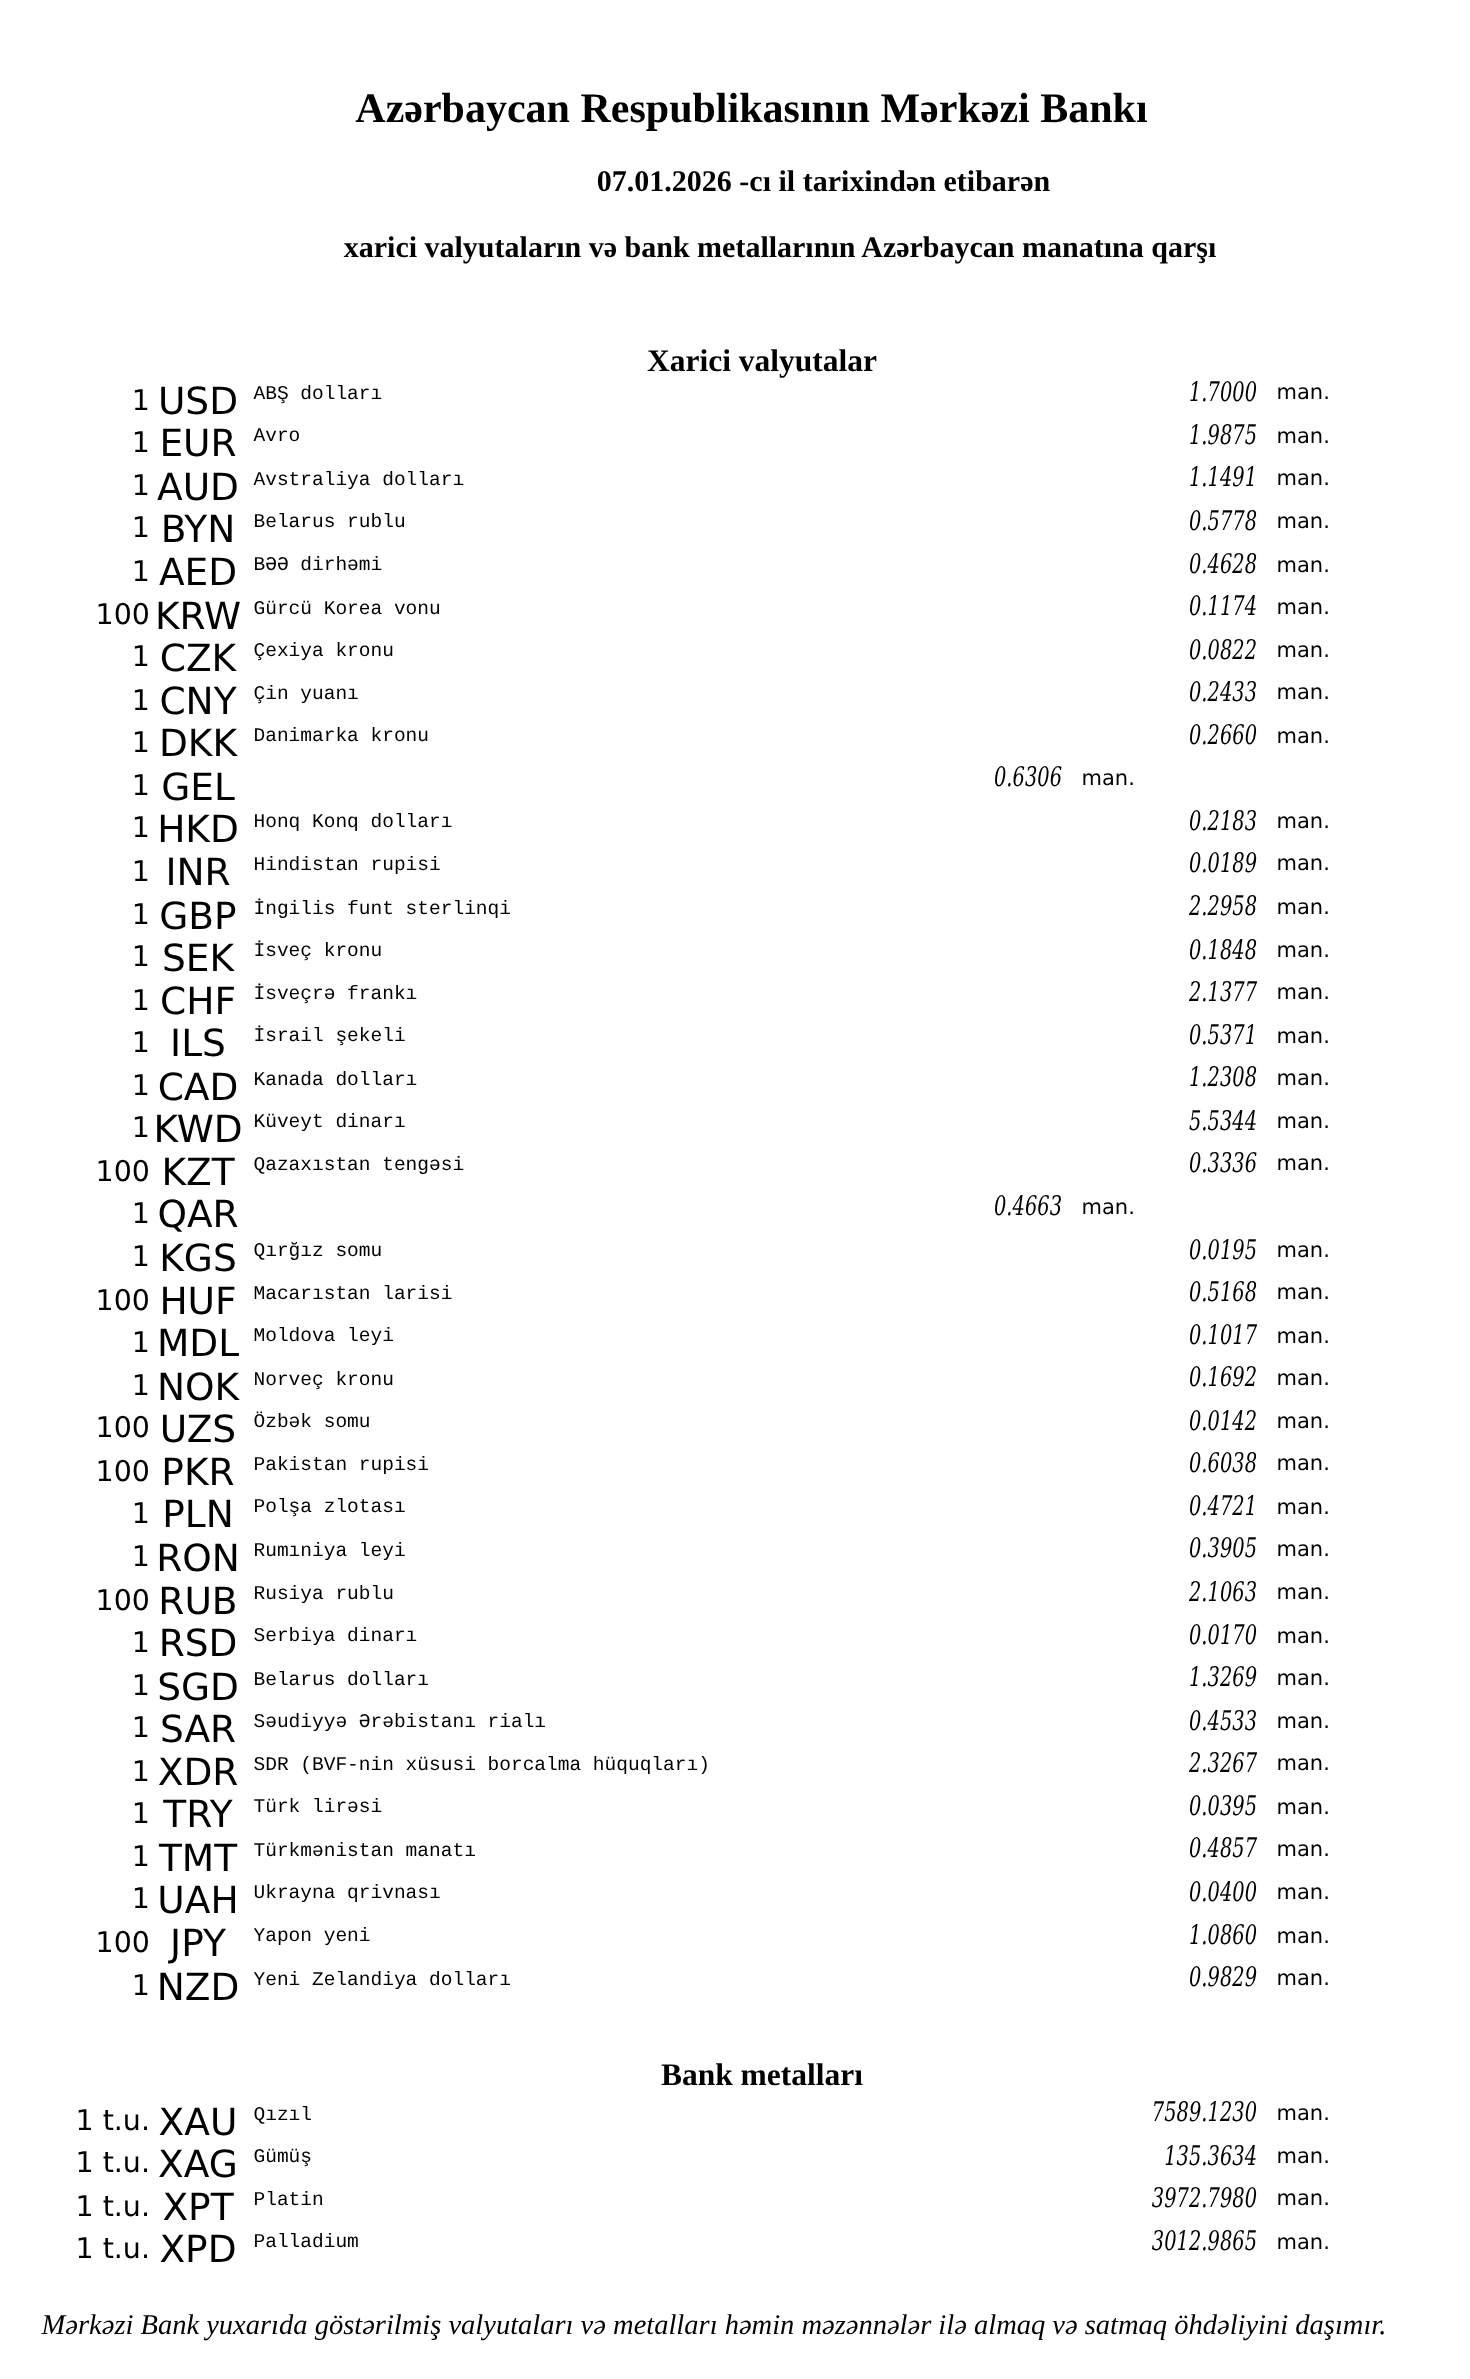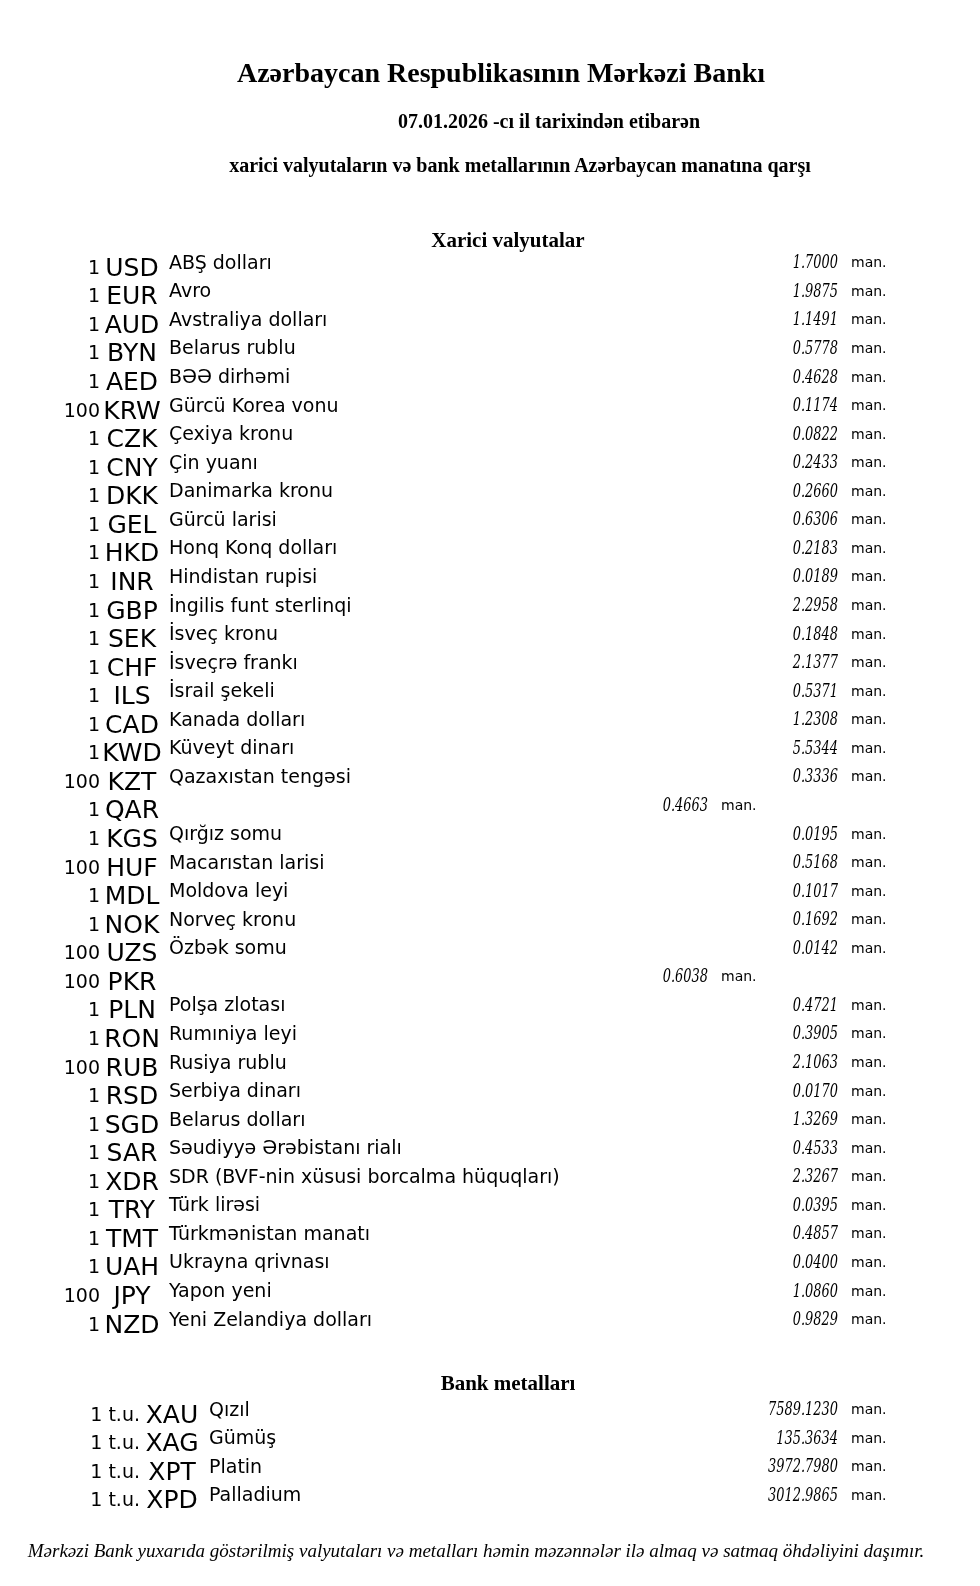--- a/index.html
+++ b/index.html
@@ -16,33 +16,33 @@
     white-space:nowrap;
   }
   #bank-title    { top:59px;  font-size:28px; transform:translateX(11px); }
   #date-line     { top:111px; font-size:20px; transform:translateX(59px); }
   #subtitle-line { top:155px; font-size:20px; transform:translateX(30px); }
   #currencies-title { top:230px;  font-size:21px; transform:translateX(18px); }
   #metals-title     { top:1373px; font-size:21px; transform:translateX(18px); }
 
   .rates { position:absolute; left:0; right:0; }
   #currency-rows { top:251px; }
-  #metal-rows    { top:1398px;padding-left:40px; }
+  #metal-rows    { top:1398px; }
 
   .row {
     display:grid;
     grid-template-columns:60px 64px 1fr 130px 65px;
     padding:0 77px 0 40px;
     height:28.57px;
     align-items:center;
   }
   .row span { display:block; line-height:1; white-space:nowrap; }
   .qty  { text-align:right;  font-size:19px; position:relative; top:2px; }
   .code { text-align:center; font-size:25px; position:relative; top:2px; }
-  .name { padding-left:5px;  font-size:19px; position:relative; top:-3px; }
+  .name { padding-left:5px;  font-size:13px; position:relative; top:-3px;font-family:Liberation Mono, monospace; }
   .rate {
     text-align:right; font-size:18px; position:relative; top:-3px;
     font-family:"DejaVu Serif", serif; font-style:italic;
     transform:scaleX(0.72); transform-origin:100% 50%;
   }
   .unit { padding-left:13px; font-size:14px; position:relative; top:-3px; }
 
   #footer-note {
     position:absolute; top:1540px; left:0; width:100%;
     text-align:center; transform:translateX(-14px);
@@ -121,21 +121,20 @@
     <div class="row">
       <span class="qty">1</span>
       <span class="code">DKK</span>
       <span class="name">Danimarka kronu</span>
       <span class="rate">0.2660</span>
       <span class="unit">man.</span>
     </div>
     <div class="row">
       <span class="qty">1</span>
       <span class="code">GEL</span>
-      <span class="name">Gürcü larisi</span>
       <span class="rate">0.6306</span>
       <span class="unit">man.</span>
     </div>
     <div class="row">
       <span class="qty">1</span>
       <span class="code">HKD</span>
       <span class="name">Honq Konq dolları</span>
       <span class="rate">0.2183</span>
       <span class="unit">man.</span>
     </div>
@@ -232,20 +231,21 @@
     <div class="row">
       <span class="qty">100</span>
       <span class="code">UZS</span>
       <span class="name">Özbək somu</span>
       <span class="rate">0.0142</span>
       <span class="unit">man.</span>
     </div>
     <div class="row">
       <span class="qty">100</span>
       <span class="code">PKR</span>
+      <span class="name">Pakistan rupisi</span>
       <span class="rate">0.6038</span>
       <span class="unit">man.</span>
     </div>
     <div class="row">
       <span class="qty">1</span>
       <span class="code">PLN</span>
       <span class="name">Polşa zlotası</span>
       <span class="rate">0.4721</span>
       <span class="unit">man.</span>
     </div>

